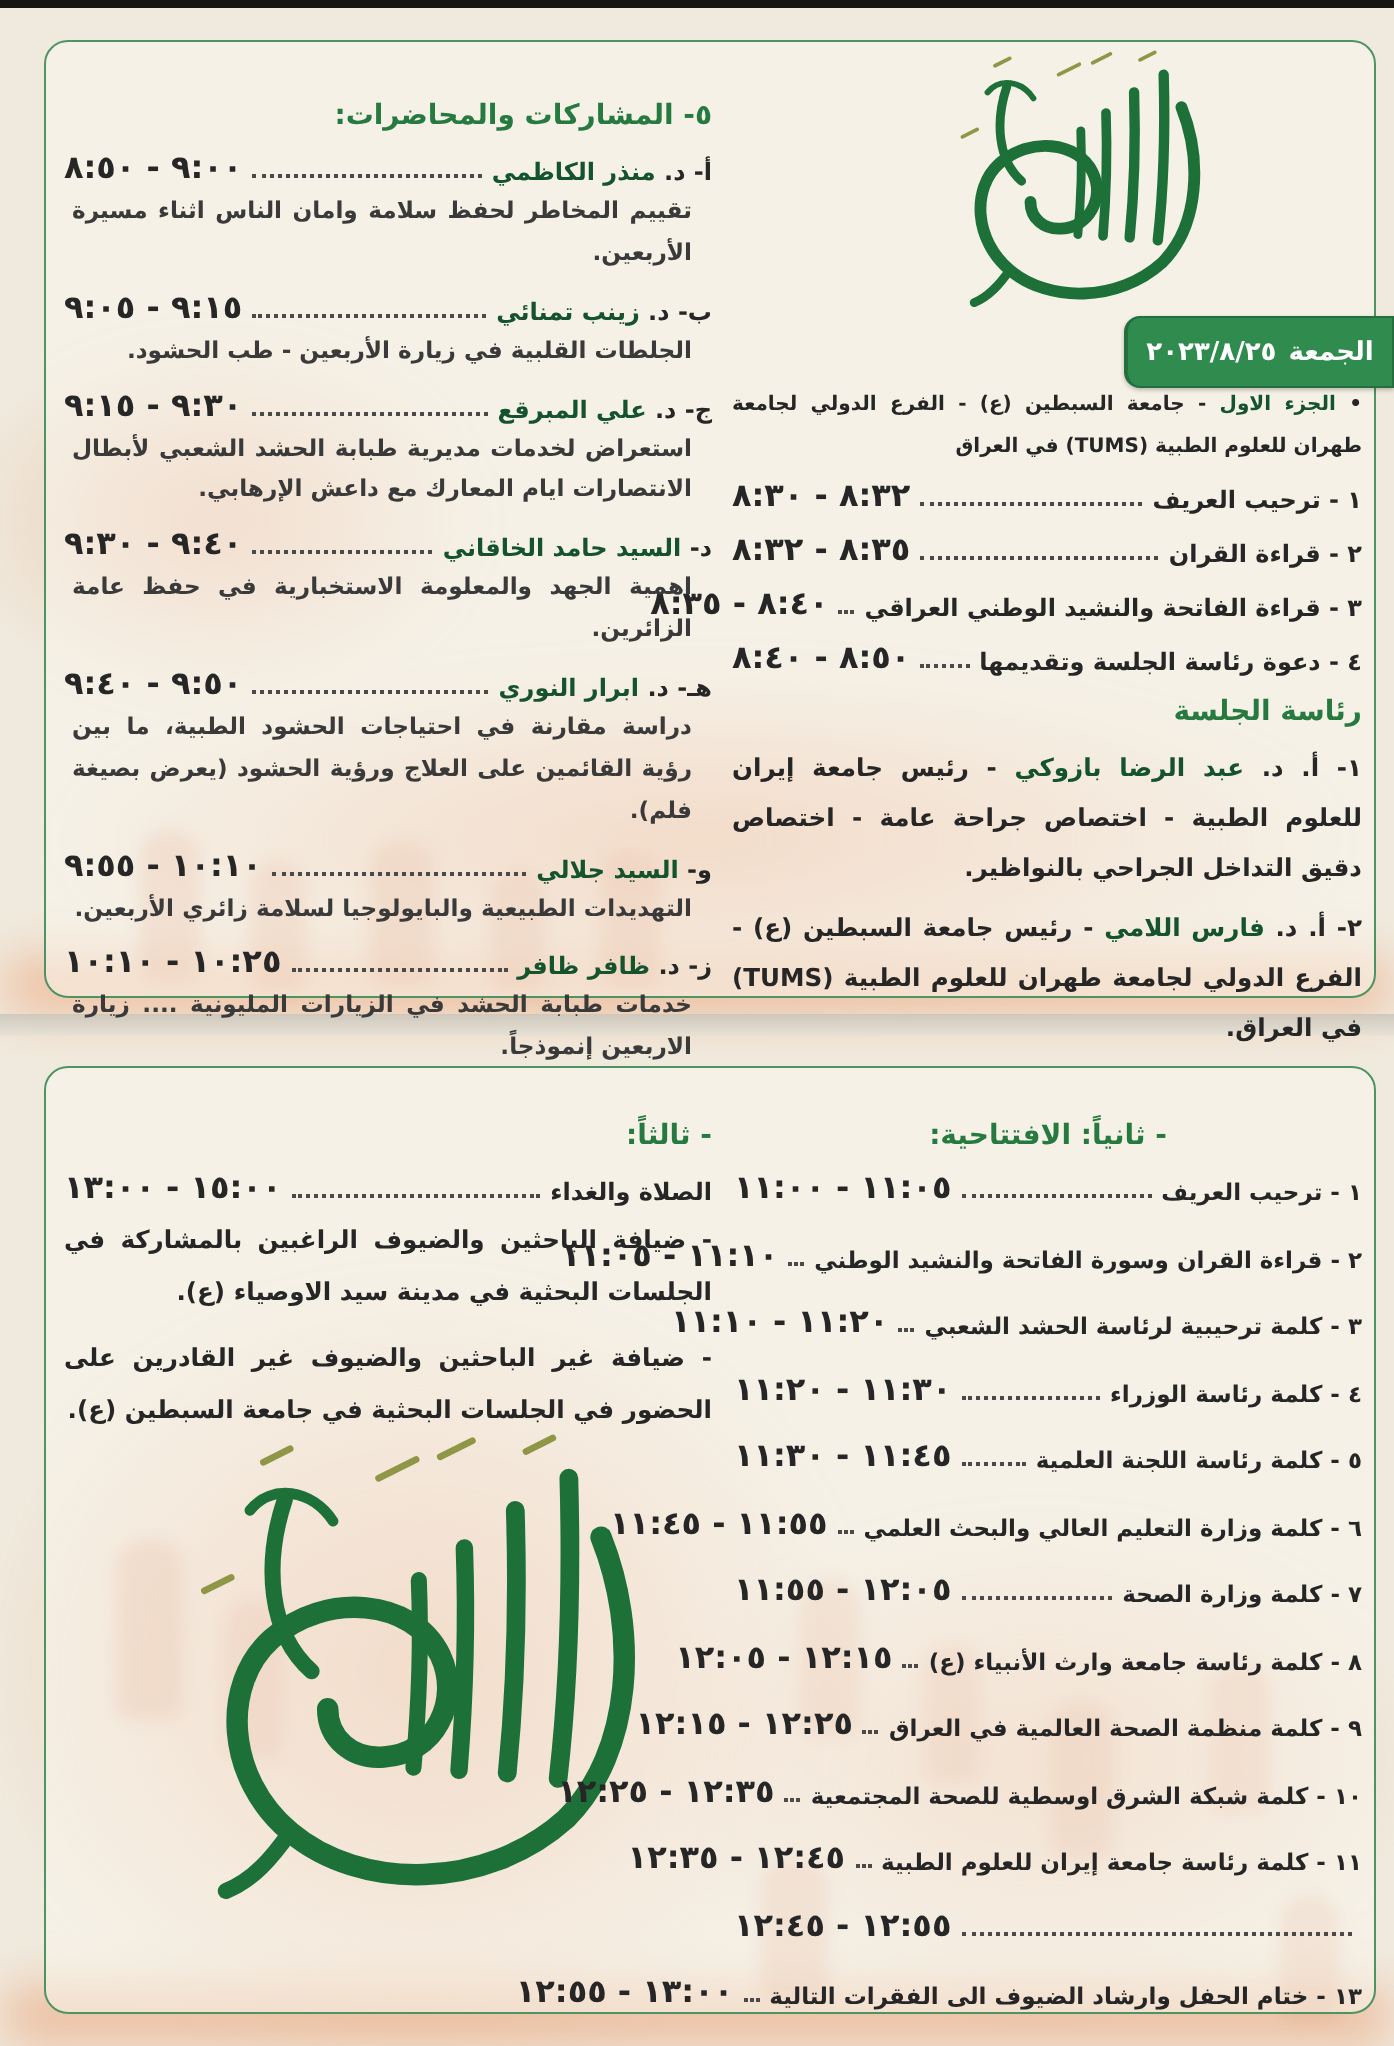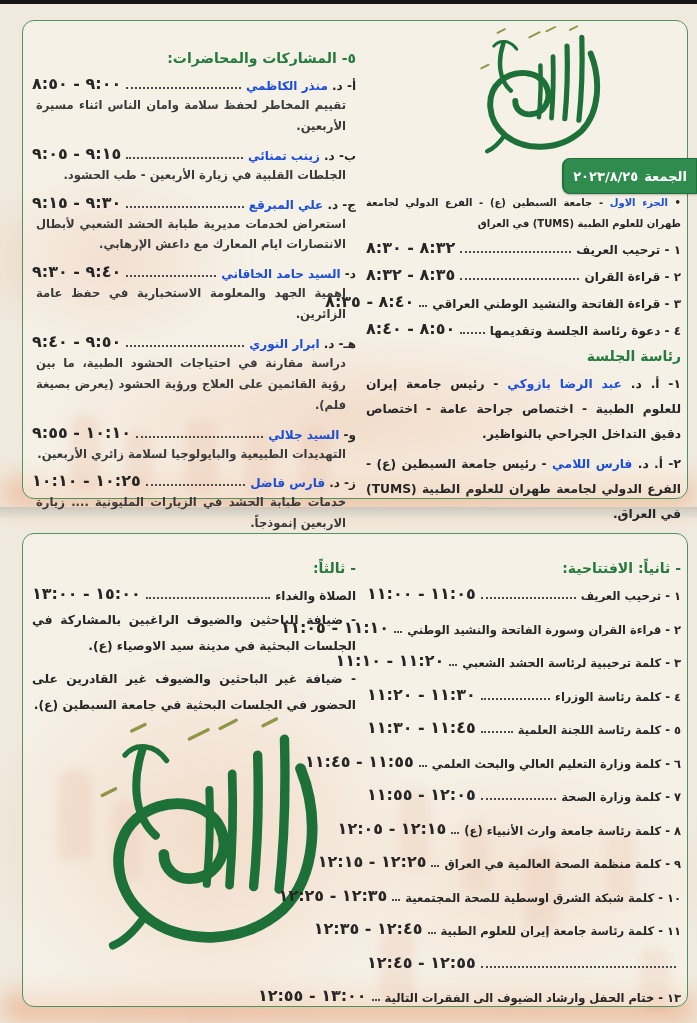--- a/index.html
+++ b/index.html
@@ -18,23 +18,23 @@
     background:linear-gradient(#c9c5bc,#e6e1d6);opacity:.85;}
   
   .panel{position:absolute;left:22px;right:9px;border:1.6px solid #4d9462;border-radius:12px;
     background:rgba(250,246,237,0.55);z-index:2;}
   .panel.top{top:20px;height:477px;}
   .panel.bottom{top:533px;height:472px;}
   
   .col{position:absolute;z-index:4;}
   .tp-right{top:192px;right:16px;width:315px;}
   .tp-left{top:50px;left:32px;width:324px;}
-  .bp-right{top:560px;right:16px;width:314px;}
+  .bp-right{top:560px;right:16px;width:314px;text-align:center;}
   .bp-left{top:560px;left:32px;width:324px;}
-  .g{color:#1d4ed8;}
+  .g{color:#14532d;}
   h3{margin:0 0 8px;font-size:14px;color:#26793f;font-weight:bold;}
   .intro{margin:0 0 4px;font-size:10px;font-weight:bold;line-height:2.1;text-align:justify;}
   .sess-head{margin:0 0 6px;font-size:12.3px;font-weight:bold;color:#26793f;}
   .row{display:flex;align-items:flex-end;font-weight:bold;font-size:12px;margin-bottom:8px;}
   .row .lbl{white-space:nowrap;flex-shrink:0;}
   .row .dots{flex:1;min-width:8px;border-bottom:2px dotted #4a4a4a;margin:0 5px 4px;}
   .row .time{white-space:nowrap;font-size:16px;flex-shrink:0;}
   .bp-right .row{font-size:11.5px;margin-bottom:14.5px;}
   .chairs{margin-top:10px;}
   .chair{margin:0 0 4px;font-size:12.3px;font-weight:bold;line-height:2.05;text-align:justify;}
@@ -207,21 +207,21 @@
     <div class="talk">
       <div class="row">
         <span class="lbl"><span>و- </span><span class="g">السيد جلالي</span></span>
         <span class="dots"></span>
         <span class="time" dir="ltr">١٠:١٠ - ٩:٥٥</span>
       </div>
       <div class="desc">التهديدات الطبيعية والبايولوجيا لسلامة زائري الأربعين.</div>
     </div>
     <div class="talk">
       <div class="row">
-        <span class="lbl"><span>ز- د. </span><span class="g">فارس فاضل</span></span>
+        <span class="lbl"><span>ز- د. </span><span class="g">ظافر ظافر</span></span>
         <span class="dots"></span>
         <span class="time" dir="ltr">١٠:٢٥ - ١٠:١٠</span>
       </div>
       <div class="desc">خدمات طبابة الحشد في الزيارات المليونية .... زيارة الاربعين إنموذجاً.</div>
     </div>
   </div>
 
   <div class="col bp-right">
     <h3>- ثانياً: الافتتاحية:</h3>
 

